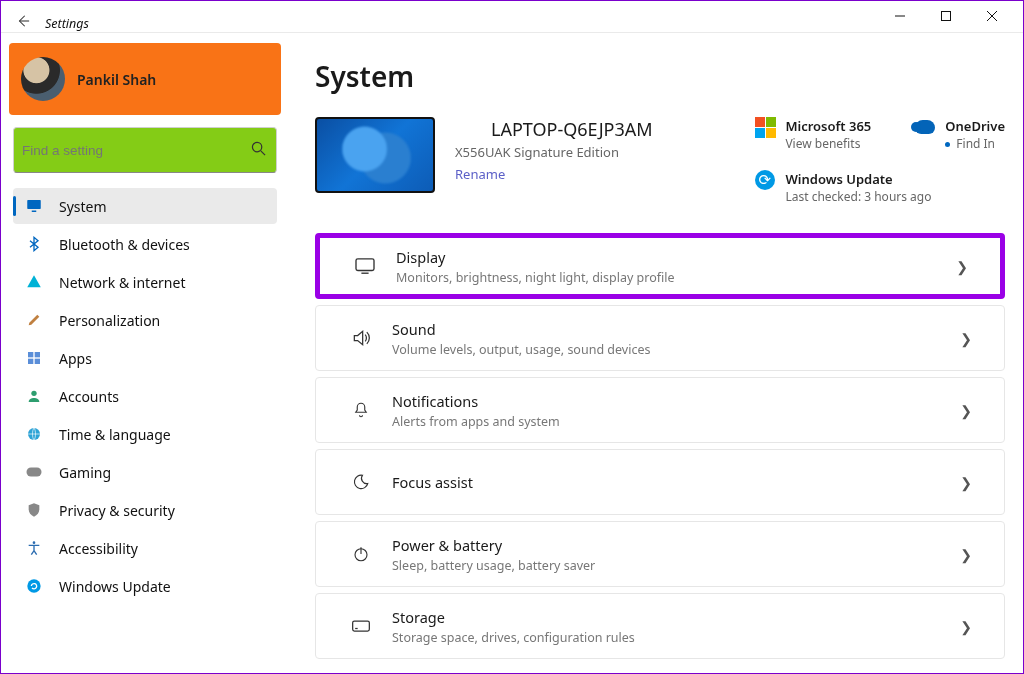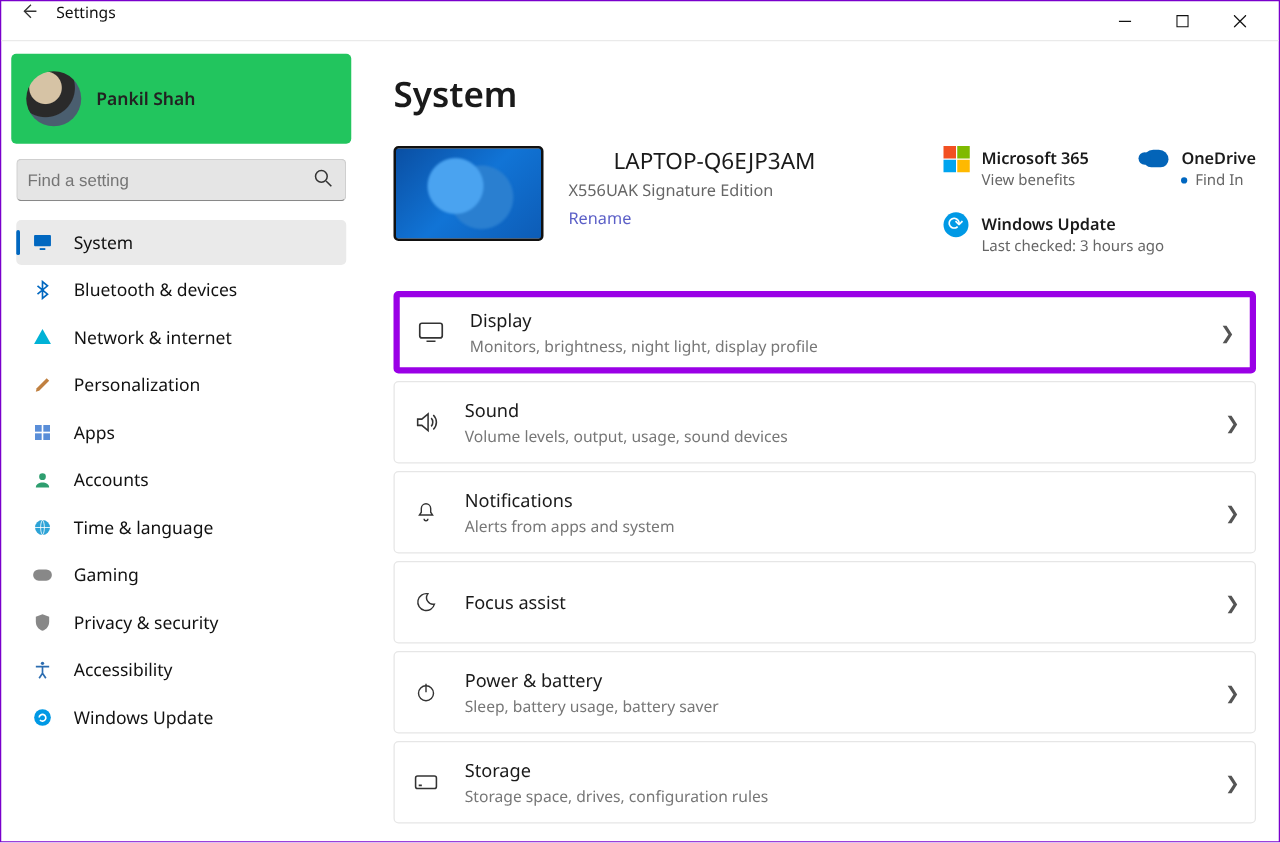--- a/index.html
+++ b/index.html
@@ -1,29 +1,29 @@
 <!DOCTYPE html>
 <html><head>
 <meta charset="utf-8">
 <style>
   * { box-sizing: border-box; margin: 0; padding: 0; }
   html, body { width: 1024px; height: 674px; font-family: "Segoe UI", system-ui, sans-serif; background: #fff; color: #1a1a1a; overflow: hidden; }
   .window { width: 1024px; height: 674px; border: 1px solid #7a00cc; display: flex; flex-direction: column; }
-  .titlebar { height: 32px; display: flex; align-items: flex-start; padding: 0 8px; border-bottom: 1px solid #eaeaea; }
+  .titlebar { height: 32px; display: flex; align-items: flex-end; padding: 0 8px; border-bottom: 1px solid #eaeaea; font-style: italic; }
   .titlebar .back { width: 28px; text-align: center; font-size: 15px; cursor: pointer; }
   .titlebar .title { font-size: 12.5px; color: #111; margin-left: 8px; }
   .titlebar .spacer { flex: 1; }
   .titlebar .winbtn { width: 46px; height: 32px; display: flex; align-items: center; justify-content: center; cursor: pointer; font-size: 12px; }
   .body { flex: 1; display: flex; overflow: hidden; }
 
   .sidebar { width: 288px; padding: 10px 8px 0 8px; display: flex; flex-direction: column; gap: 6px; }
-  .profile { display: flex; align-items: center; padding: 14px 12px; border-radius: 4px; cursor: pointer; background:#22c55e; }
+  .profile { display: flex; align-items: center; padding: 14px 12px; border-radius: 4px; cursor: pointer; background:#f97316; }
   .avatar { width: 44px; height: 44px; border-radius: 50%; background: radial-gradient(circle at 35% 30%, #d6c3a5 0 30%, #2a2a2a 32% 55%, #4a5e6f 57% 100%); margin-right: 12px; }
   .profile .name { font-size: 14px; font-weight: 600; color:#222;}
-  .searchwrap { margin: 6px 4px 8px 4px; display: flex; align-items: center; border: 1px solid #cfcfcf; border-bottom: 1.5px solid #888; border-radius: 4px; background: #e5e5e5; height: 34px; padding: 0 8px; }
+  .searchwrap { margin: 6px 4px 8px 4px; display: flex; align-items: center; border: 1px solid #cfcfcf; border-bottom: 1.5px solid #888; border-radius: 4px; background: #84cc16; height: 46px; padding: 0 8px; }
   .searchwrap input { flex: 1; border: none; outline: none; font-size: 13.5px; color: #555; background: transparent; }
   .searchwrap .icon { width: 20px; text-align: center; color: #333; }
 
   .nav { display: flex; flex-direction: column; }
   .navitem { display: flex; align-items: center; height: 36px; padding: 0 10px; border-radius: 4px; cursor: pointer; font-size: 14px; color: #111; margin: 1px 4px; position: relative; }
   .navitem .navicon { width: 22px; height: 22px; margin-right: 14px; display: flex; align-items: center; justify-content: center; font-size: 15px; }
   .navitem.active { background: #eaeaea; }
   .navitem.active::before { content: ""; position: absolute; left: 0; top: 8px; bottom: 8px; width: 3px; background: #0067c0; border-radius: 2px; }
 
   .main { flex: 1; padding: 24px 18px 16px 26px; overflow-y: auto; }
@@ -44,21 +44,21 @@
   .minicard .mcs { font-size:12px; color:#666;}
   .mslogo { display:grid; grid-template:10px 10px/10px 10px; gap:1px;}
   .mslogo div:nth-child(1){background:#f25022;} .mslogo div:nth-child(2){background:#7fba00;} .mslogo div:nth-child(3){background:#00a4ef;} .mslogo div:nth-child(4){background:#ffb900;}
   .cloud { width:20px;height:14px;background:#0364b8;border-radius:10px 10px 8px 8px; position:relative; top:3px;}
   .cloud::before{content:"";position:absolute;width:10px;height:10px;background:#0364b8;border-radius:50%;left:-4px;top:2px;}
   .wupd { width:20px;height:20px;border-radius:50%;background:#0099e5; position:relative;}
   .wupd::after{content:"⟳"; color:#fff; font-size:15px; position:absolute; left:3px; top:-1px;}
   .dot { display:inline-block; width:5px;height:5px;background:#0067c0;border-radius:50%; margin-right:6px; vertical-align:middle;}
 
   .settingslist { display:flex; flex-direction:column; gap:6px; }
-  .settingitem { display:flex; align-items:center; height:66px; padding:0 12px; border:1px solid #e6e6e6; border-radius:4px; background:#fff; cursor:pointer;}
+  .settingitem { display:flex; align-items:center; height:66px; padding:0 32px; border:1px solid #e6e6e6; border-radius:4px; background:#fff; cursor:pointer;}
   .settingitem.highlight { border:5px solid #9a00e6; }
   .settingitem .sicon { width:26px; height:26px; display:flex; align-items:center; justify-content:center; margin-right:18px; color:#333;}
   .settingitem .stitle { font-size:14.5px; }
   .settingitem .ssub { font-size:12.5px; color:#777; margin-top:2px;}
   .settingitem .chev { margin-left:auto; color:#555; font-size:14px;}
 </style>
 </head>
 <body>
 
 <div class="window">

